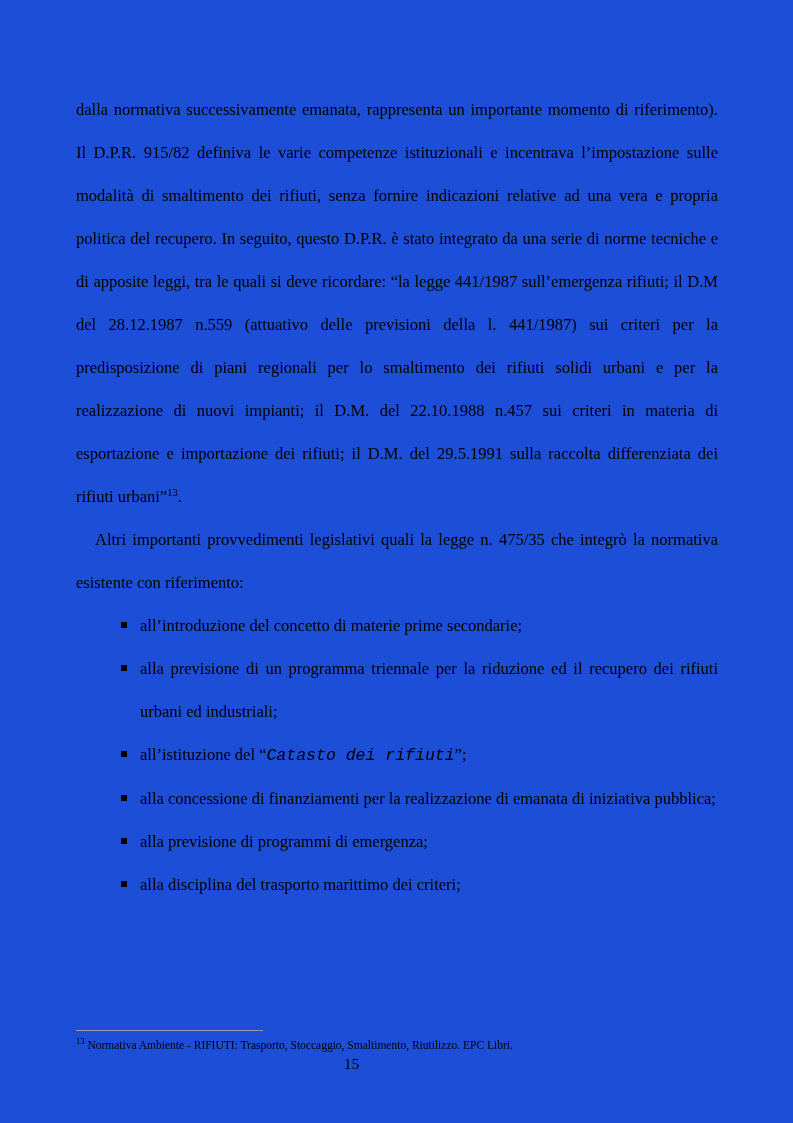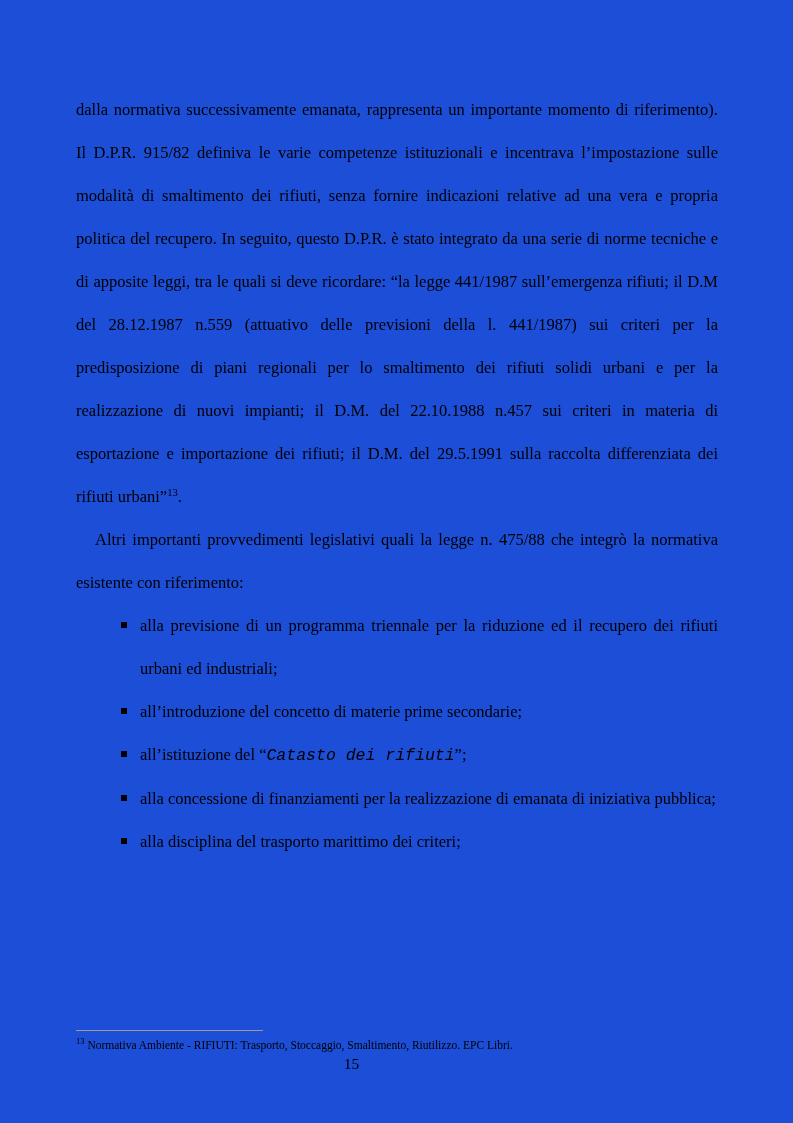--- a/index.html
+++ b/index.html
@@ -103,42 +103,42 @@
 </style>
 </head>
 <body>
 
 <div class="page">
 
   <div class="content">
 
     <p class="body-par"><span>dalla normativa successivamente emanata, rappresenta un importante momento di riferimento). Il D.P.R. 915/82 definiva le varie competenze istituzionali e incentrava l’impostazione sulle modalità di smaltimento dei rifiuti, senza fornire indicazioni relative ad una vera e propria politica del recupero. In seguito, questo D.P.R. è stato integrato da una serie di norme tecniche e di apposite leggi, tra le quali si deve ricordare: “la legge 441/1987 sull’emergenza rifiuti; il D.M del 28.12.1987 n.559 (attuativo delle previsioni della l. 441/1987) sui criteri per la predisposizione di piani regionali per lo smaltimento dei rifiuti solidi urbani e per la realizzazione di nuovi impianti; il D.M. del 22.10.1988 n.457 sui criteri in materia di esportazione e importazione dei rifiuti; il D.M. del 29.5.1991 sulla raccolta differenziata dei rifiuti urbani”</span><span class="sup">13</span><span>.</span></p>
 
-    <p class="body-par indented"><span>Altri importanti provvedimenti legislativi quali la legge n. 475/88 che integrò la normativa esistente con riferimento:</span></p>
+    <p class="body-par indented"><span>Altri importanti provvedimenti legislativi quali la legge n. 475/35 che integrò la normativa esistente con riferimento:</span></p>
 
     <ul class="bullets">
 
       <li>
-        <span class="bullet-marker"></span><span>alla previsione di un programma triennale per la riduzione ed il recupero dei rifiuti urbani ed industriali;</span>
+        <span class="bullet-marker"></span><span>all’introduzione del concetto di materie prime secondarie;</span>
       </li>
 
       <li>
-        <span class="bullet-marker"></span><span>all’introduzione del concetto di materie prime secondarie;</span>
+        <span class="bullet-marker"></span><span>alla previsione di un programma triennale per la riduzione ed il recupero dei rifiuti urbani ed industriali;</span>
       </li>
 
       <li>
         <span class="bullet-marker"></span><span>all’istituzione del “</span><span class="italic">Catasto dei rifiuti</span><span>”;</span>
       </li>
 
       <li>
         <span class="bullet-marker"></span><span>alla concessione di finanziamenti per la realizzazione di emanata di iniziativa pubblica;</span>
       </li>
 
       <li>
-        <span class="bullet-marker"></span>
+        <span class="bullet-marker"></span><span>alla previsione di programmi di emergenza;</span>
       </li>
 
       <li>
         <span class="bullet-marker"></span><span>alla disciplina del trasporto marittimo dei criteri;</span>
       </li>
 
     </ul>
 
   </div>
 

